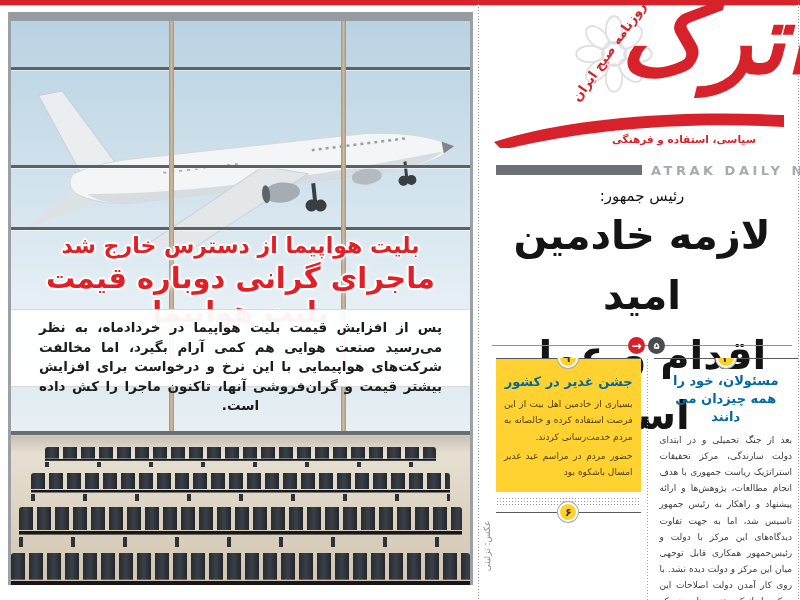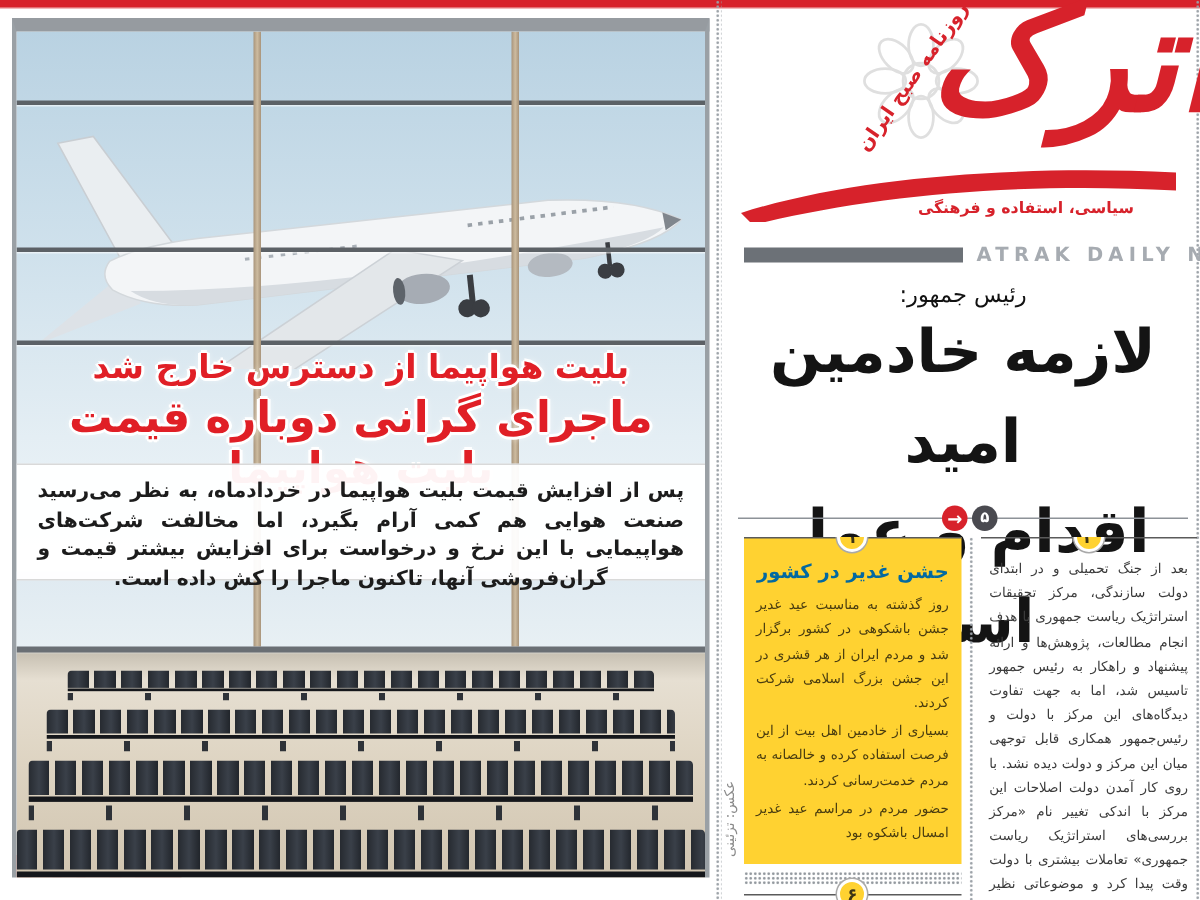--- a/index.html
+++ b/index.html
@@ -29,21 +29,21 @@
   .photo-headline .l1 { font-size:22px; }
   .photo-headline .l2 { font-size:29px; margin-top:3px; }
   .photo-headline div {
     font-weight:bold; color:#e01f26;
     text-shadow:-2px 0 0 #fff, 2px 0 0 #fff, 0 -2px 0 #fff, 0 2px 0 #fff,
                 -1px -1px 0 #fff, 1px -1px 0 #fff, -1px 1px 0 #fff, 1px 1px 0 #fff, 0 0 6px rgba(255,255,255,.9);
   }
   .photo-band {
     position:absolute; top:288px; left:0; right:0; height:78px; z-index:3;
     background:rgba(255,255,255,.95); border-top:1px solid rgba(180,180,180,.5); border-bottom:1px solid rgba(180,180,180,.5);
-    padding:8px 14px 6px;
+    padding:8px 28px 6px;
   }
   .photo-band p {
     direction:rtl; font-size:13.5px; font-weight:bold; color:#1c1c1c; line-height:1.45;
     text-align:justify; text-align-last:center;
   }
   .lower-scene { position:absolute; left:0; top:360px; width:100%; height:213px; z-index:1;
     background:linear-gradient(180deg,#dfeaf1 0%, #e8f0f4 24%, #c9c2b4 26%, #e6dfd2 34%, #ded4c2 60%, #cfc3ae 100%);
   }
   .sill { position:absolute; left:0; right:0; top:50px; height:4px; background:#6a6f74; }
   .seat-row { position:absolute; border-radius:3px 3px 0 0;
@@ -220,33 +220,36 @@
     <div class="circle red">→</div>
     <div class="circle dark">۵</div>
   </div>
 
   <div class="cols">
 
     <div class="subcol">
       <div class="box yellow">
         <div class="num-badge">۱</div>
         <h3>جشن غدیر در کشور</h3>
-        <p>روز گذشته به مناسبت عید غدیر جشن باشکوهی در کشور برگزار شد و مردم ایران از هر قشری در این جشن بزرگ اسلامی شرکت کردند.</p>
         <p>بسیاری از خادمین اهل بیت از این فرصت استفاده کرده و خالصانه به مردم خدمت‌رسانی کردند.</p>
         <p>حضور مردم در مراسم عید غدیر امسال باشکوه بود</p>
       </div>
       <div class="hsep hdots"></div>
       <div class="box">
         <div class="num-badge">۶</div>
 
       </div>
     </div>
 
     <div class="col-sep vdots"></div>
 
     <div class="subcol">
       <div class="box">
         <div class="num-badge">۲</div>
+        <h3 class="center">
+          <span>مسئولان، خود را</span><br>
+          <span>همه چیزدان می دانند</span>
+        </h3>
         <p>بعد از جنگ تحمیلی و در ابتدای دولت سازندگی، مرکز تحقیقات استراتژیک ریاست جمهوری با هدف انجام مطالعات، پژوهش‌ها و ارائه پیشنهاد و راهکار به رئیس جمهور تاسیس شد، اما به جهت تفاوت دیدگاه‌های این مرکز با دولت و رئیس‌جمهور همکاری قابل توجهی میان این مرکز و دولت دیده نشد. با روی کار آمدن دولت اصلاحات این مرکز با اندکی تغییر نام «مرکز بررسی‌های استراتژیک ریاست جمهوری» تعاملات بیشتری با دولت وقت پیدا کرد و موضوعاتی نظیر مردم سالاری، توسعه سیاسی، جامعه مدنی در آن معرفی شد.</p>
       </div>
     </div>
   </div>
 </div>
 
 </body></html>

